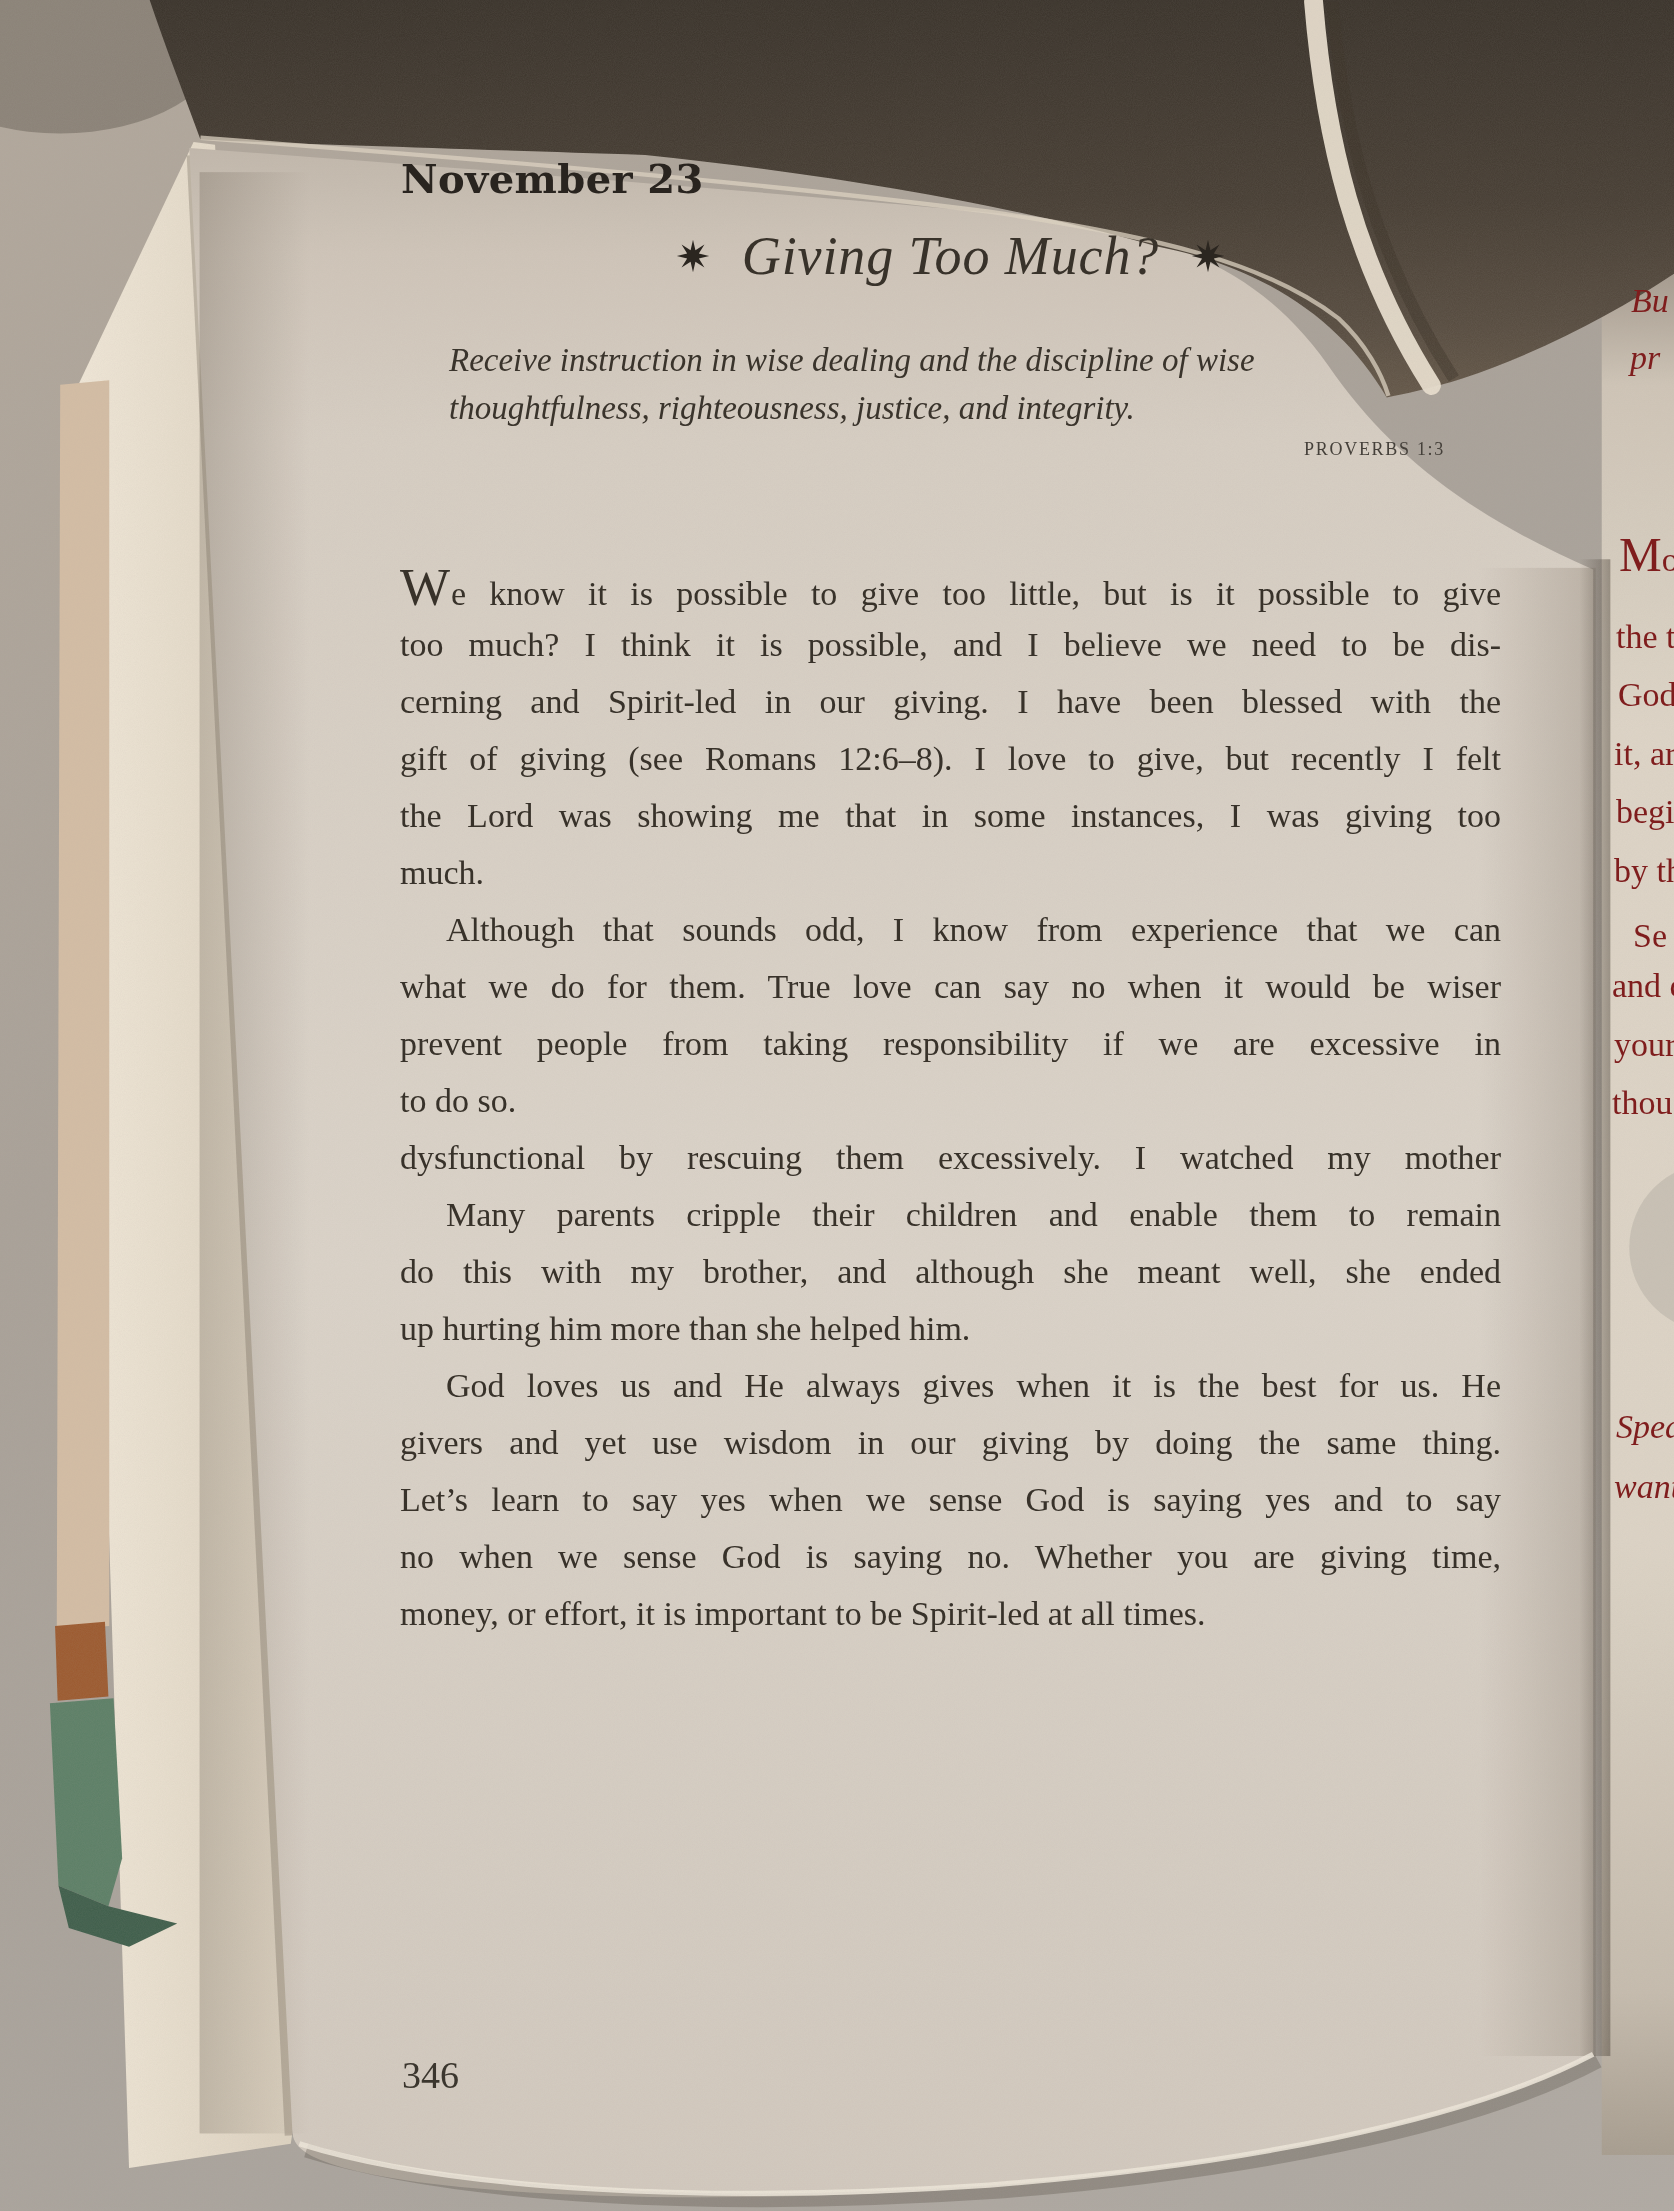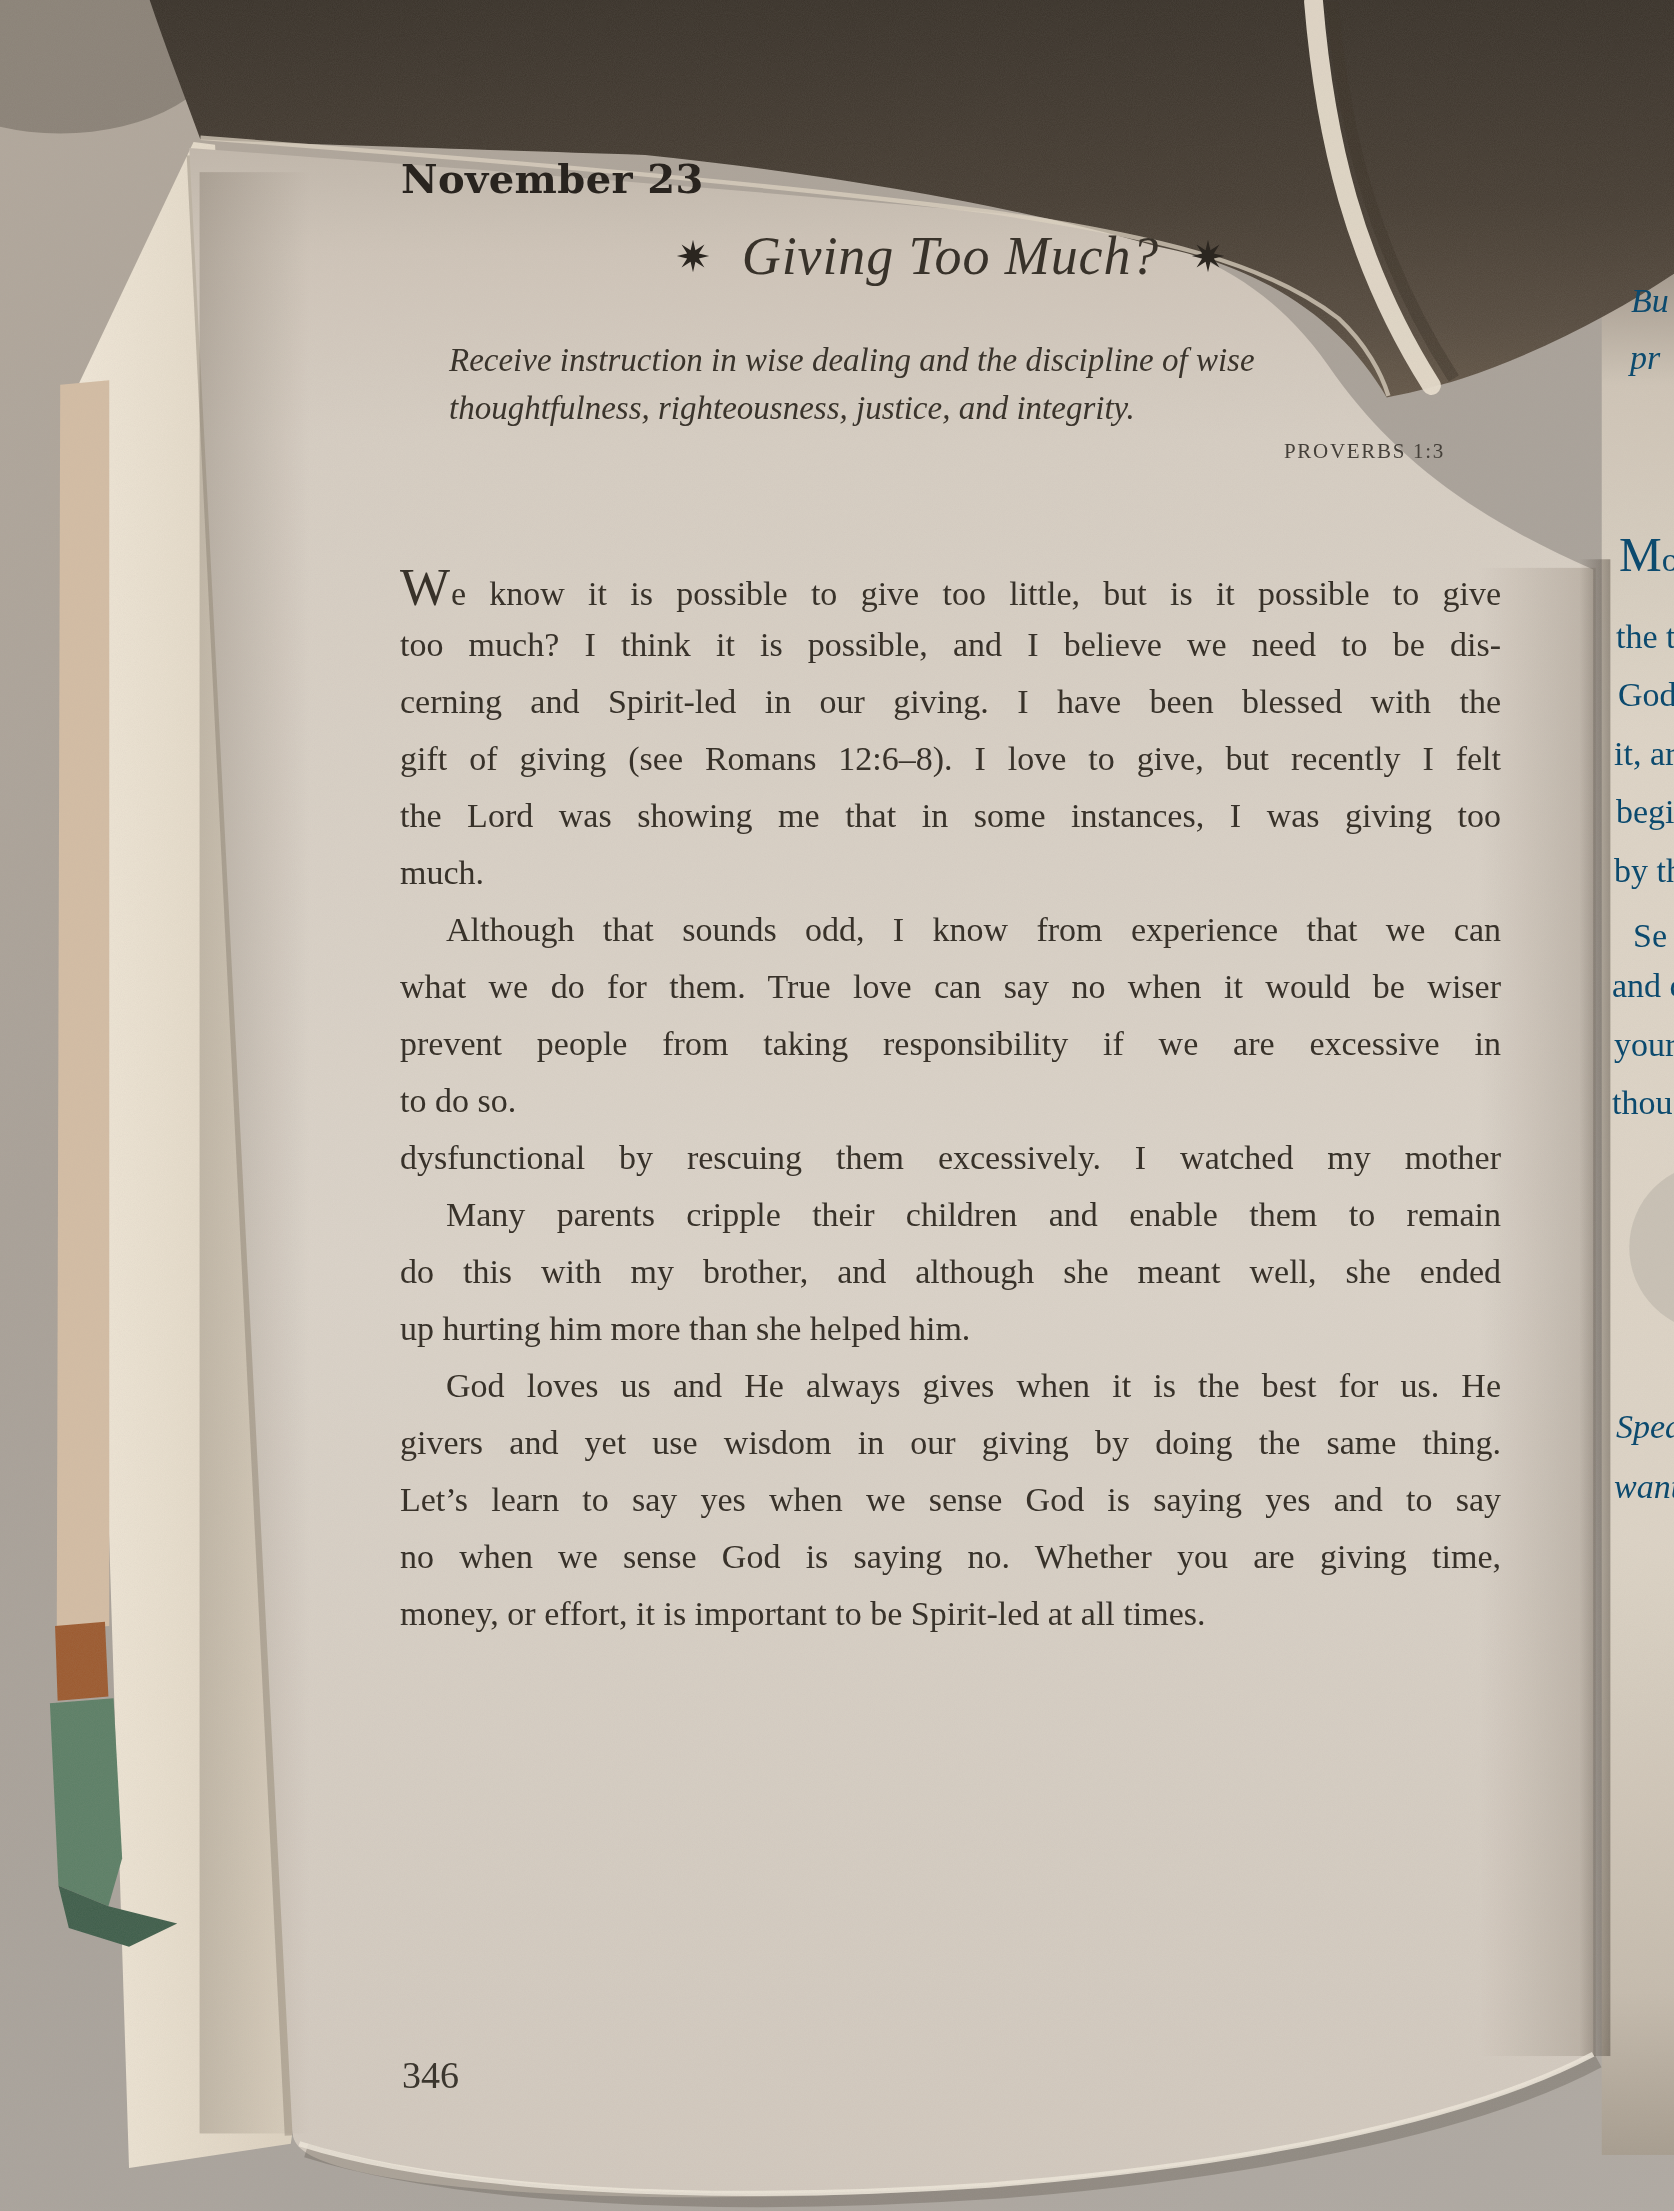--- a/index.html
+++ b/index.html
@@ -29,41 +29,41 @@
   }
   .star-icon svg { display:block; }
 
   .verse {
     left:449px; top:336px; width:946px;
     font-style:italic; font-size:33px; line-height:48px; color:#3a342c;
   }
   .vline { white-space:nowrap; }
   .verse-ref {
     left:400px; top:439px; width:1045px; text-align:right;
-    font-size:21px; letter-spacing:1.7px; color:#45403a; white-space:nowrap;
+    font-size:18px; letter-spacing:1.7px; color:#45403a; white-space:nowrap;
   }
 
   .body-text {
     left:400px; top:559px; width:1101px;
     font-size:34px; line-height:57px; color:#38322a;
   }
   .bline { height:57px; text-align:justify; text-align-last:justify; white-space:nowrap; }
   .bline.lastline { text-align-last:left; }
   .bline.indent { text-indent:46px; }
   .dropcap { font-size:53px; letter-spacing:0.9px; }
 
   .prayer {
     left:400px; top:1740px; width:1101px;
     font-style:italic; font-size:35px; line-height:57px; color:#363028;
   }
   .pagenum {
     left:402px; top:2053px; font-size:38px; color:#3b362e;
   }
 
-  .frag { position:absolute; color:#0c4a6e; font-size:34px; white-space:nowrap; }
+  .frag { position:absolute; color:#7f1d1d; font-size:34px; white-space:nowrap; }
   .frag.it { font-style:italic; }
   .frag .cap { font-size:48px; }
 </style>
 </head>
 <body>
 
 <div id="canvas">
 
   <svg class="scene" width="1674" height="2211" viewBox="0 0 1946 2570" aria-hidden="true">
     <defs>

